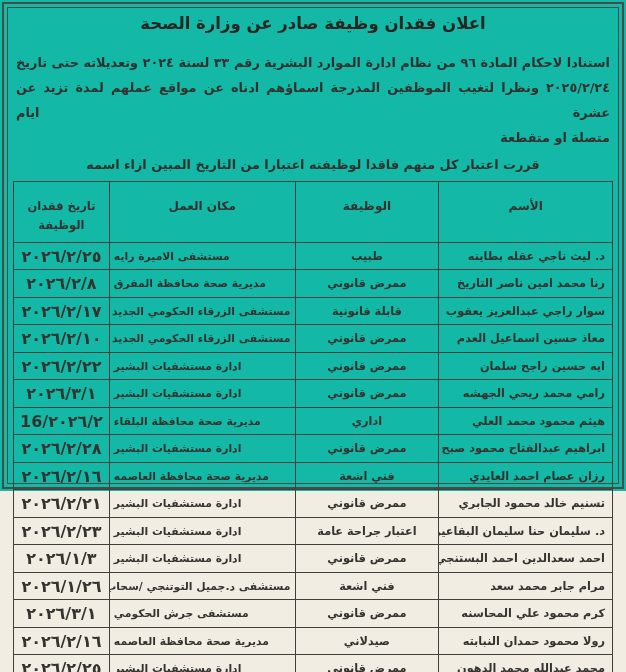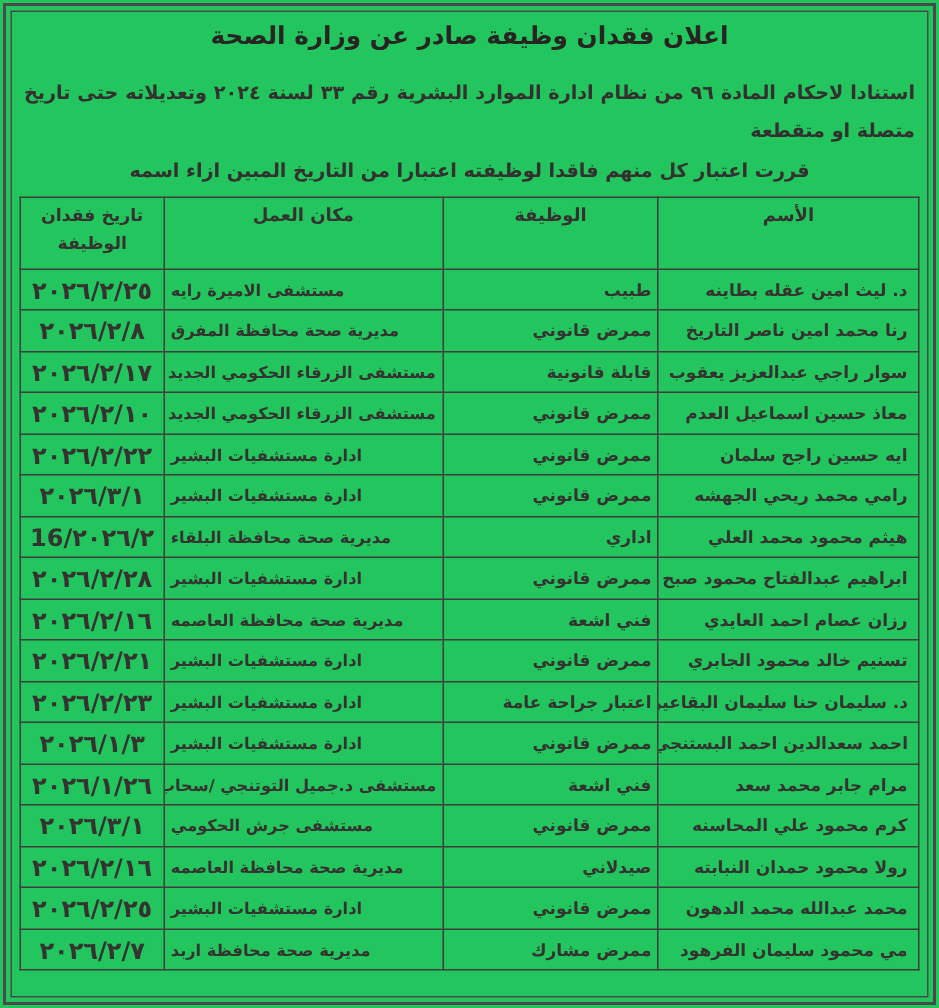--- a/index.html
+++ b/index.html
@@ -3,21 +3,21 @@
 <meta charset="utf-8">
 <style>
   html,body{margin:0;padding:0;}
   body{
     width:626px;height:672px;
     background:#f1ede2;
     font-family:"DejaVu Sans", sans-serif;
     color:#2e2d2b;
     overflow:hidden;
   }
-  .page{position:relative;width:626px;height:672px;background:#22c55e;direction:rtl;}
+  .page{position:relative;width:626px;height:491px;background:#14b8a6;direction:rtl;}
   .frame-outer{position:absolute;inset:2px;border:2px solid #4a4a48;}
   .frame-inner{position:absolute;inset:3px;border:1px solid #4a4a48;padding:4px 5px 4px 5px;box-sizing:border-box;}
   .title{
     text-align:center;font-weight:700;font-size:16.5px;
     margin-top:2px;letter-spacing:0;color:#262522;
   }
   .body-text{
     margin-top:18px;padding:0 3px;
     font-weight:700;font-size:12.8px;line-height:1.95;
     color:#32312e;
@@ -30,45 +30,46 @@
   table.loss-table{
     width:100%;margin-top:9px;border-collapse:collapse;table-layout:fixed;
     border:1.5px solid #413f3c;
   }
   .loss-table th,.loss-table td{
     border:1px solid #413f3c;
     font-weight:700;color:#34332f;
     overflow:hidden;white-space:nowrap;
   }
   .loss-table th{
-    font-size:12px;vertical-align:top;padding-top:2px;height:44px;
+    font-size:12px;vertical-align:top;padding-top:15px;height:44px;
     text-align:center;white-space:normal;line-height:1.6;
   }
   .loss-table td{font-size:11.3px;height:26.5px;padding:0 4px;}
   col.c-name{width:29%;}
   col.c-job{width:24%;}
   col.c-workplace{width:31%;}
   col.c-date{width:16%;}
   td.cell-name{text-align:right;padding-right:7px;}
-  td.cell-job{text-align:right;}
+  td.cell-job{text-align:center;}
   td.cell-workplace{text-align:left;font-size:10.8px;}
   td.cell-date{text-align:center;font-size:16px;}
   th.h-date{font-size:11.5px;line-height:1.7;}
 </style>
 </head>
 <body>
 
 <div class="page">
   <div class="frame-outer">
     <div class="frame-inner">
 
       <div class="title">اعلان فقدان وظيفة صادر عن وزارة الصحة</div>
 
       <div class="body-text">
         <div class="body-line">استنادا لاحكام المادة ٩٦ من نظام ادارة الموارد البشرية رقم ٣٣ لسنة ٢٠٢٤ وتعديلاته حتى تاريخ</div>
+        <div class="body-line">٢٠٢٥/٢/٢٤ ونظرا لتغيب الموظفين المدرجة اسماؤهم ادناه عن مواقع عملهم لمدة تزيد عن عشرة ايام</div>
         <div class="body-line last">متصلة او متقطعة</div>
       </div>
 
       <div class="decision-line">قررت اعتبار كل منهم فاقدا لوظيفته اعتبارا من التاريخ المبين ازاء اسمه</div>
 
       <table class="loss-table">
         <colgroup>
           <col class="c-name">
           <col class="c-job">
           <col class="c-workplace">
@@ -77,21 +78,21 @@
         <thead>
           <tr>
             <th>الأسم</th>
             <th>الوظيفة</th>
             <th>مكان العمل</th>
             <th class="h-date">تاريخ فقدان الوظيفة</th>
           </tr>
         </thead>
         <tbody>
             <tr>
-    <td class="cell-name">د. ليث امين عقله بطاينه</td>
+    <td class="cell-name">د. ليث ناجي عقله بطاينه</td>
     <td class="cell-job">طبيب</td>
     <td class="cell-workplace">مستشفى الاميرة رايه</td>
     <td class="cell-date">٢٠٢٦/٢/٢٥</td>
   </tr>
             <tr>
     <td class="cell-name">رنا محمد امين ناصر التاريخ</td>
     <td class="cell-job">ممرض قانوني</td>
     <td class="cell-workplace">مديرية صحة محافظة المفرق</td>
     <td class="cell-date">٢٠٢٦/٢/٨</td>
   </tr>

